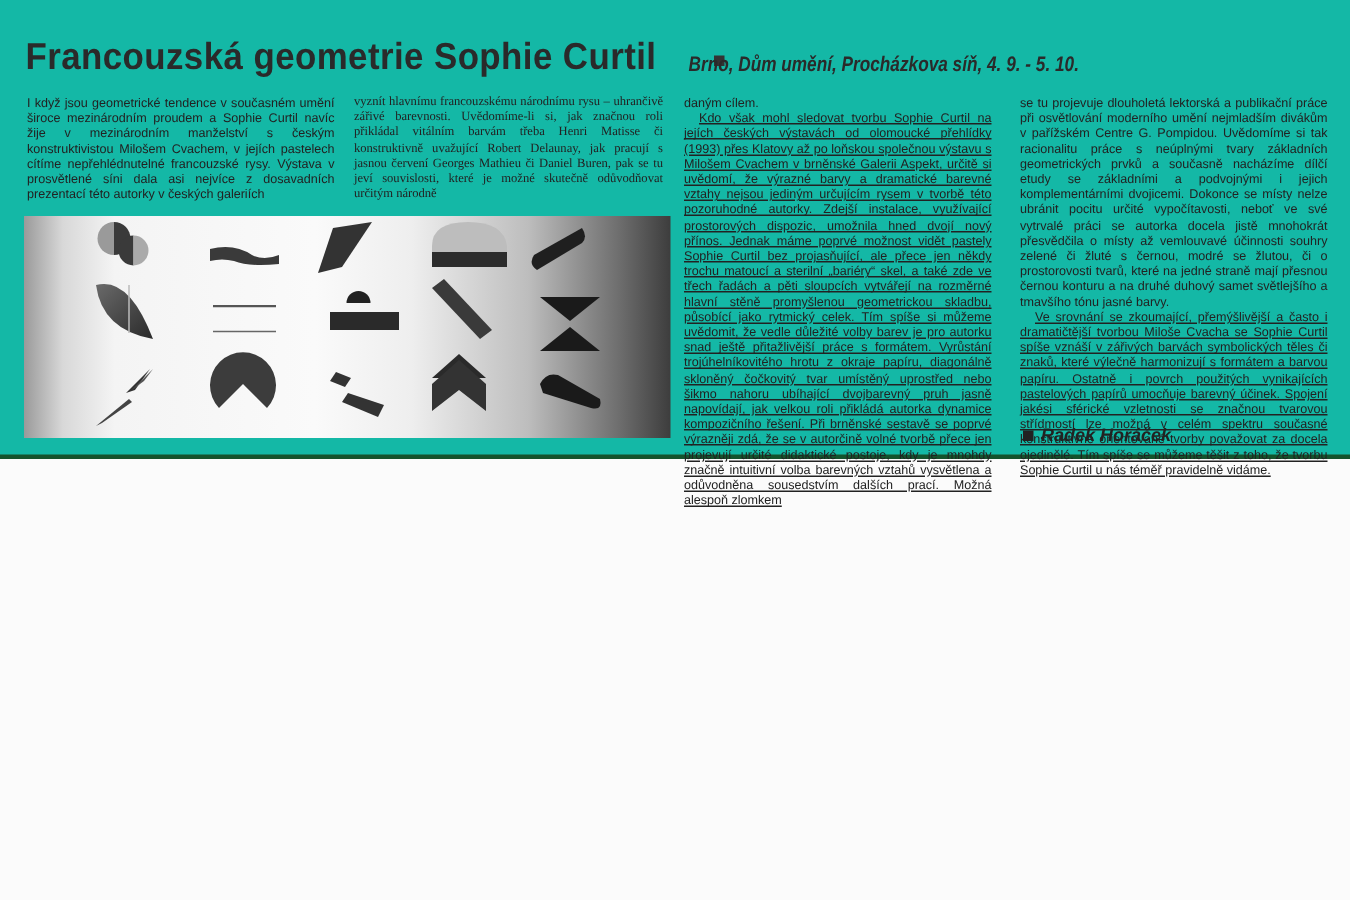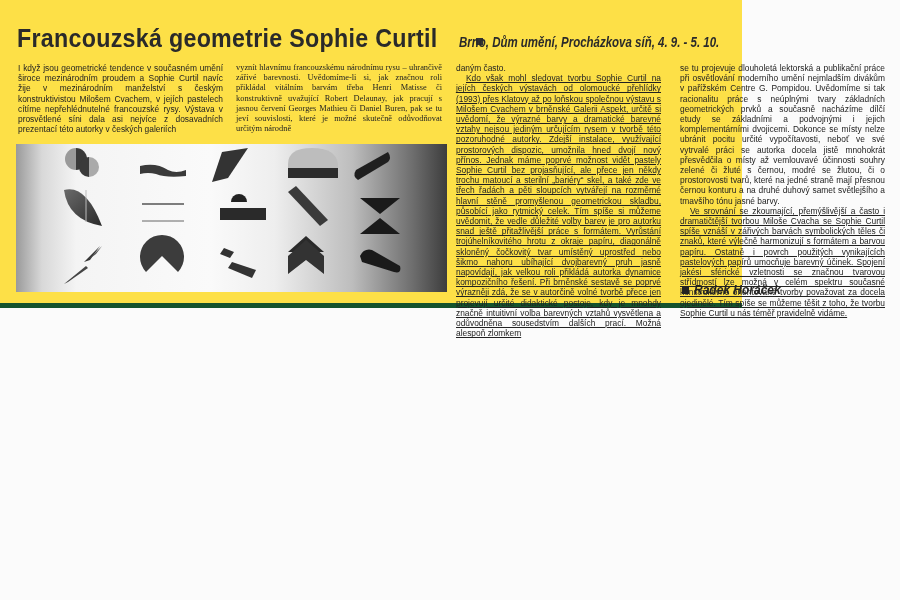--- a/index.html
+++ b/index.html
@@ -4,23 +4,23 @@
 <style>
   html, body { margin: 0; padding: 0; }
   body {
     width: 900px; height: 600px; overflow: hidden;
     background: #fbfbfb;
     font-family: "Liberation Sans", sans-serif;
     color: #1c1c1c;
     position: relative;
   }
   .clip {
-    position: absolute; left: 0; top: 0; width: 742px; height: 303px;
-    background: #fde047;
-    border-bottom: 5px solid #14532d;
+    position: absolute; left: 0; top: 0; width: 900px; height: 303px;
+    background: #14b8a6;
+    border-bottom: 3px solid #14532d;
   }
   .headline {
     position: absolute; left: 17px; top: 24px;
     white-space: nowrap;
   }
   .headline .title {
     font-family: "Liberation Sans", sans-serif;
     font-size: 25px; font-weight: bold; letter-spacing: 0.3px;
     color: #2a2a2a;
     transform: scaleX(0.93); transform-origin: left center;
@@ -123,21 +123,21 @@
       <path d="M272 112 L290 96 L308 112 L308 130 L290 116 L272 130 Z" fill="#333"></path>
 
       <path d="M340 26 L372 8 Q376 14 372 18 L342 36 Q336 32 340 26 Z" fill="#1f1f1f"></path>
       <path d="M344 54 L384 54 L364 70 Z" fill="#1a1a1a"></path>
       <path d="M344 90 L384 90 L364 74 Z" fill="#1a1a1a"></path>
       <path d="M344 112 Q348 104 356 106 L384 122 Q386 130 378 128 L346 118 Z" fill="#1a1a1a"></path>
     </svg>
   </div>
 
   <div class="col c3">
-    <p>daným často.</p>
+    <p>daným cílem.</p>
     <p class="indent">Kdo však mohl sledovat tvorbu Sophie Curtil na jejích českých výstavách od olomoucké přehlídky (1993) přes Klatovy až po loňskou společnou výstavu s Milošem Cvachem v brněnské Galerii Aspekt, určitě si uvědomí, že výrazné barvy a dramatické barevné vztahy nejsou jediným určujícím rysem v tvorbě této pozoruhodné autorky. Zdejší instalace, využívající prostorových dispozic, umožnila hned dvojí nový přínos. Jednak máme poprvé možnost vidět pastely Sophie Curtil bez projasňující, ale přece jen někdy trochu matoucí a sterilní „bariéry“ skel, a také zde ve třech řadách a pěti sloupcích vytvářejí na rozměrné hlavní stěně promyšlenou geometrickou skladbu, působící jako rytmický celek. Tím spíše si můžeme uvědomit, že vedle důležité volby barev je pro autorku snad ještě přitažlivější práce s formátem. Vyrůstání trojúhelníkovitého hrotu z okraje papíru, diagonálně skloněný čočkovitý tvar umístěný uprostřed nebo šikmo nahoru ubíhající dvojbarevný pruh jasně napovídají, jak velkou roli přikládá autorka dynamice kompozičního řešení. Při brněnské sestavě se poprvé výrazněji zdá, že se v autorčině volné tvorbě přece jen projevují určité didaktické postoje, kdy je mnohdy značně intuitivní volba barevných vztahů vysvětlena a odůvodněna sousedstvím dalších prací. Možná alespoň zlomkem</p>
   </div>
 
   <div class="col c4">
     <p>se tu projevuje dlouholetá lektorská a publikační práce při osvětlování moderního umění nejmladším divákům v pařížském Centre G. Pompidou. Uvědomíme si tak racionalitu práce s neúplnými tvary základních geometrických prvků a současně nacházíme dílčí etudy se základními a podvojnými i jejich komplementárními dvojicemi. Dokonce se místy nelze ubránit pocitu určité vypočítavosti, neboť ve své vytrvalé práci se autorka docela jistě mnohokrát přesvědčila o místy až vemlouvavé účinnosti souhry zelené či žluté s černou, modré se žlutou, či o prostorovosti tvarů, které na jedné straně mají přesnou černou konturu a na druhé duhový samet světlejšího a tmavšího tónu jasné barvy.</p>
     <p class="indent">Ve srovnání se zkoumající, přemýšlivější a často i dramatičtější tvorbou Miloše Cvacha se Sophie Curtil spíše vznáší v zářivých barvách symbolických těles či znaků, které výlečně harmonizují s formátem a barvou papíru. Ostatně i povrch použitých vynikajících pastelových papírů umocňuje barevný účinek. Spojení jakési sférické vzletnosti se značnou tvarovou střídmostí lze možná v celém spektru současné konstruktivně orientované tvorby považovat za docela ojedinělé. Tím spíše se můžeme těšit z toho, že tvorbu Sophie Curtil u nás téměř pravidelně vidáme.</p>
   </div>
 
   <div class="byline">
     <span class="sq"></span><span>Radek Horáček</span>

